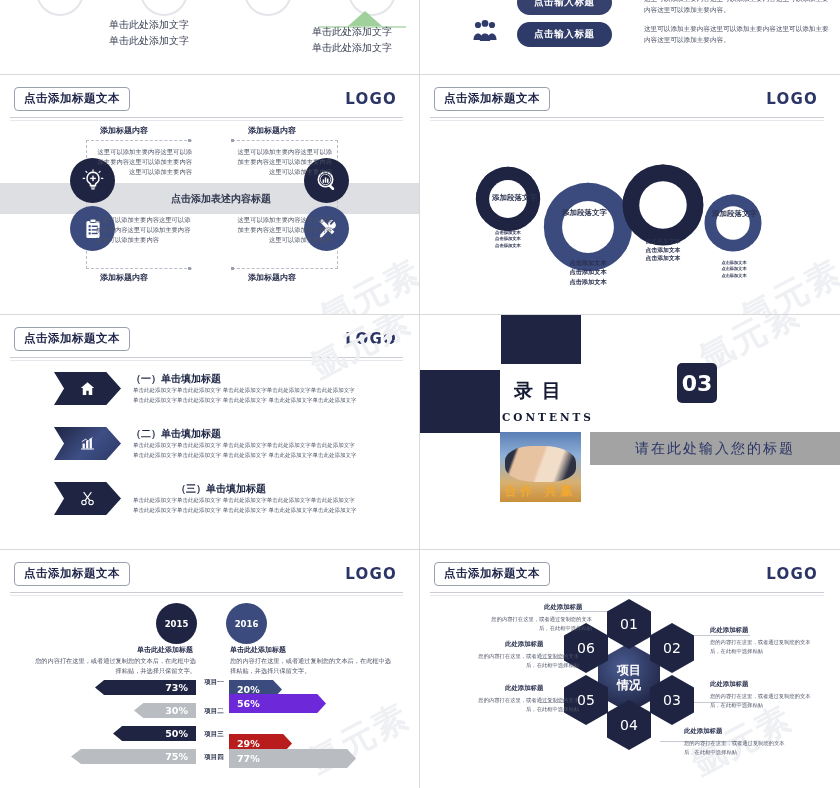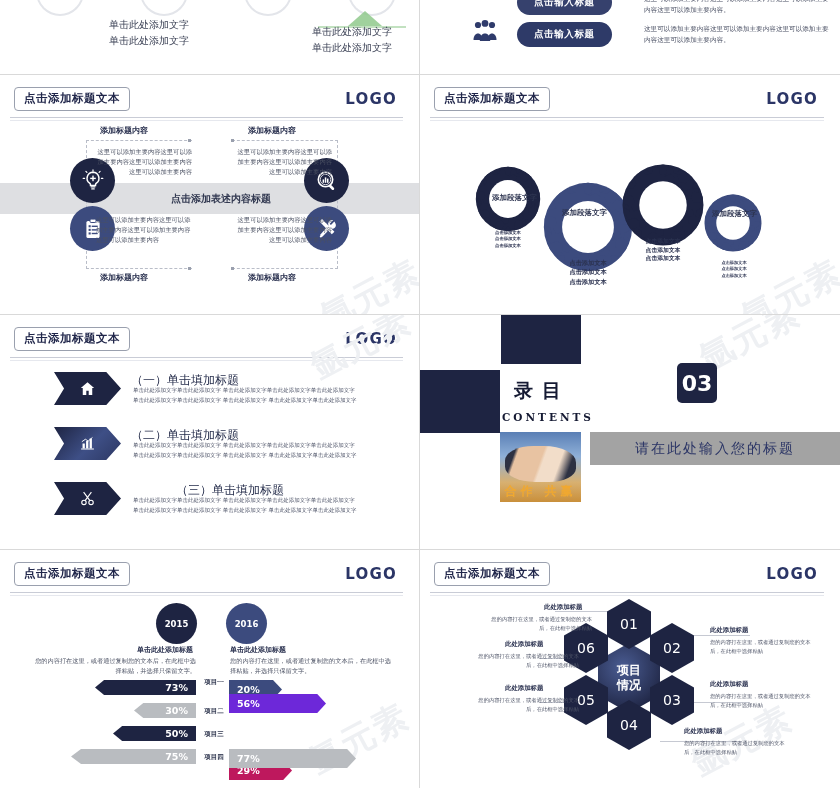--- a/index.html
+++ b/index.html
@@ -48,21 +48,21 @@
 
   
   .gearlbl{position:absolute;font-size:7.5px;font-weight:bold;color:#2d3450;white-space:nowrap;}
   .gtxt{position:absolute;text-align:center;line-height:1.5;color:#2b3250;font-weight:bold;}
 
   
   .p5 .arrow{position:absolute;height:33px;width:67px;background:#1e2442;
       clip-path:polygon(0 0,78% 0,100% 50%,78% 100%,0 100%,15% 50%);
       display:flex;align-items:center;justify-content:center;color:#fff;font-size:14px;}
   .p5 .arrow.mid{background:linear-gradient(135deg,#1e2442 0%,#3e4f86 55%,#2c3762 100%);}
-  .p5 .rh{position:absolute;font-size:12px;font-weight:normal;color:#1f2746;white-space:nowrap;}
+  .p5 .rh{position:absolute;font-size:10px;font-weight:bold;color:#1f2746;white-space:nowrap;}
   .p5 .rb{position:absolute;font-size:5.5px;color:#50566a;line-height:1.8;width:243px;}
 
   
   .p6 .blk{position:absolute;background:#1e2442;}
   .p6 .ml{position:absolute;font-size:19px;font-weight:bold;color:#151a33;letter-spacing:9px;
       font-family:"DejaVu Sans",sans-serif;}
   .p6 .cn{position:absolute;font-size:10.5px;font-weight:bold;color:#151a33;letter-spacing:3px;
       font-family:"DejaVu Serif",serif;}
   .p6 .num{position:absolute;width:40px;height:40px;background:#1e2442;border-radius:5px;color:#fff;
       display:flex;align-items:center;justify-content:center;font-size:22px;font-weight:bold;}
@@ -418,21 +418,21 @@
     <div class="barL" style="top:130px;width:101px;left:95px;background:#1e2442;clip-path:polygon(9% 0,100% 0,100% 100%,9% 100%,0 50%);">73%</div>
     <div class="lbl" style="left:200px;top:128px;">项目一</div>
     <div class="barR" style="top:130px;width:53px;left:229px;background:#3c4b7e;clip-path:polygon(0 0,83% 0,100% 50%,83% 100%,0 100%);text-decoration:underline;">20%</div>
 
     <div class="barL" style="top:153px;width:62px;left:134px;background:#b9bcc0;clip-path:polygon(15% 0,100% 0,100% 100%,15% 100%,0 50%);">30%</div>
     <div class="lbl" style="left:200px;top:157px;">项目二</div>
     <div class="barR" style="top:144px;width:97px;left:229px;background:#6d28d9;clip-path:polygon(0 0,91% 0,100% 50%,91% 100%,0 100%);">56%</div>
 
     <div class="barL" style="top:176px;width:83px;left:113px;background:#1e2442;clip-path:polygon(11% 0,100% 0,100% 100%,11% 100%,0 50%);">50%</div>
     <div class="lbl" style="left:200px;top:180px;">项目三</div>
-    <div class="barR" style="top:184px;width:63px;left:229px;background:#be185d;clip-path:polygon(0 0,86% 0,100% 50%,86% 100%,0 100%);margin-top:27px;">29%</div>
+    <div class="barR" style="top:184px;width:63px;left:229px;background:#b91c1c;clip-path:polygon(0 0,86% 0,100% 50%,86% 100%,0 100%);">29%</div>
 
     <div class="barL" style="top:199px;width:125px;left:71px;background:#b9bcc0;clip-path:polygon(8% 0,100% 0,100% 100%,8% 100%,0 50%);">75%</div>
     <div class="lbl" style="left:200px;top:203px;">项目四</div>
     <div class="barR" style="top:199px;width:127px;left:229px;background:#b9bcc0;clip-path:polygon(0 0,93% 0,100% 50%,93% 100%,0 100%);">77%</div>
   </div>
 
   <div class="gutter"></div>
 
   <div class="slide p8">
     <div class="hdr">

